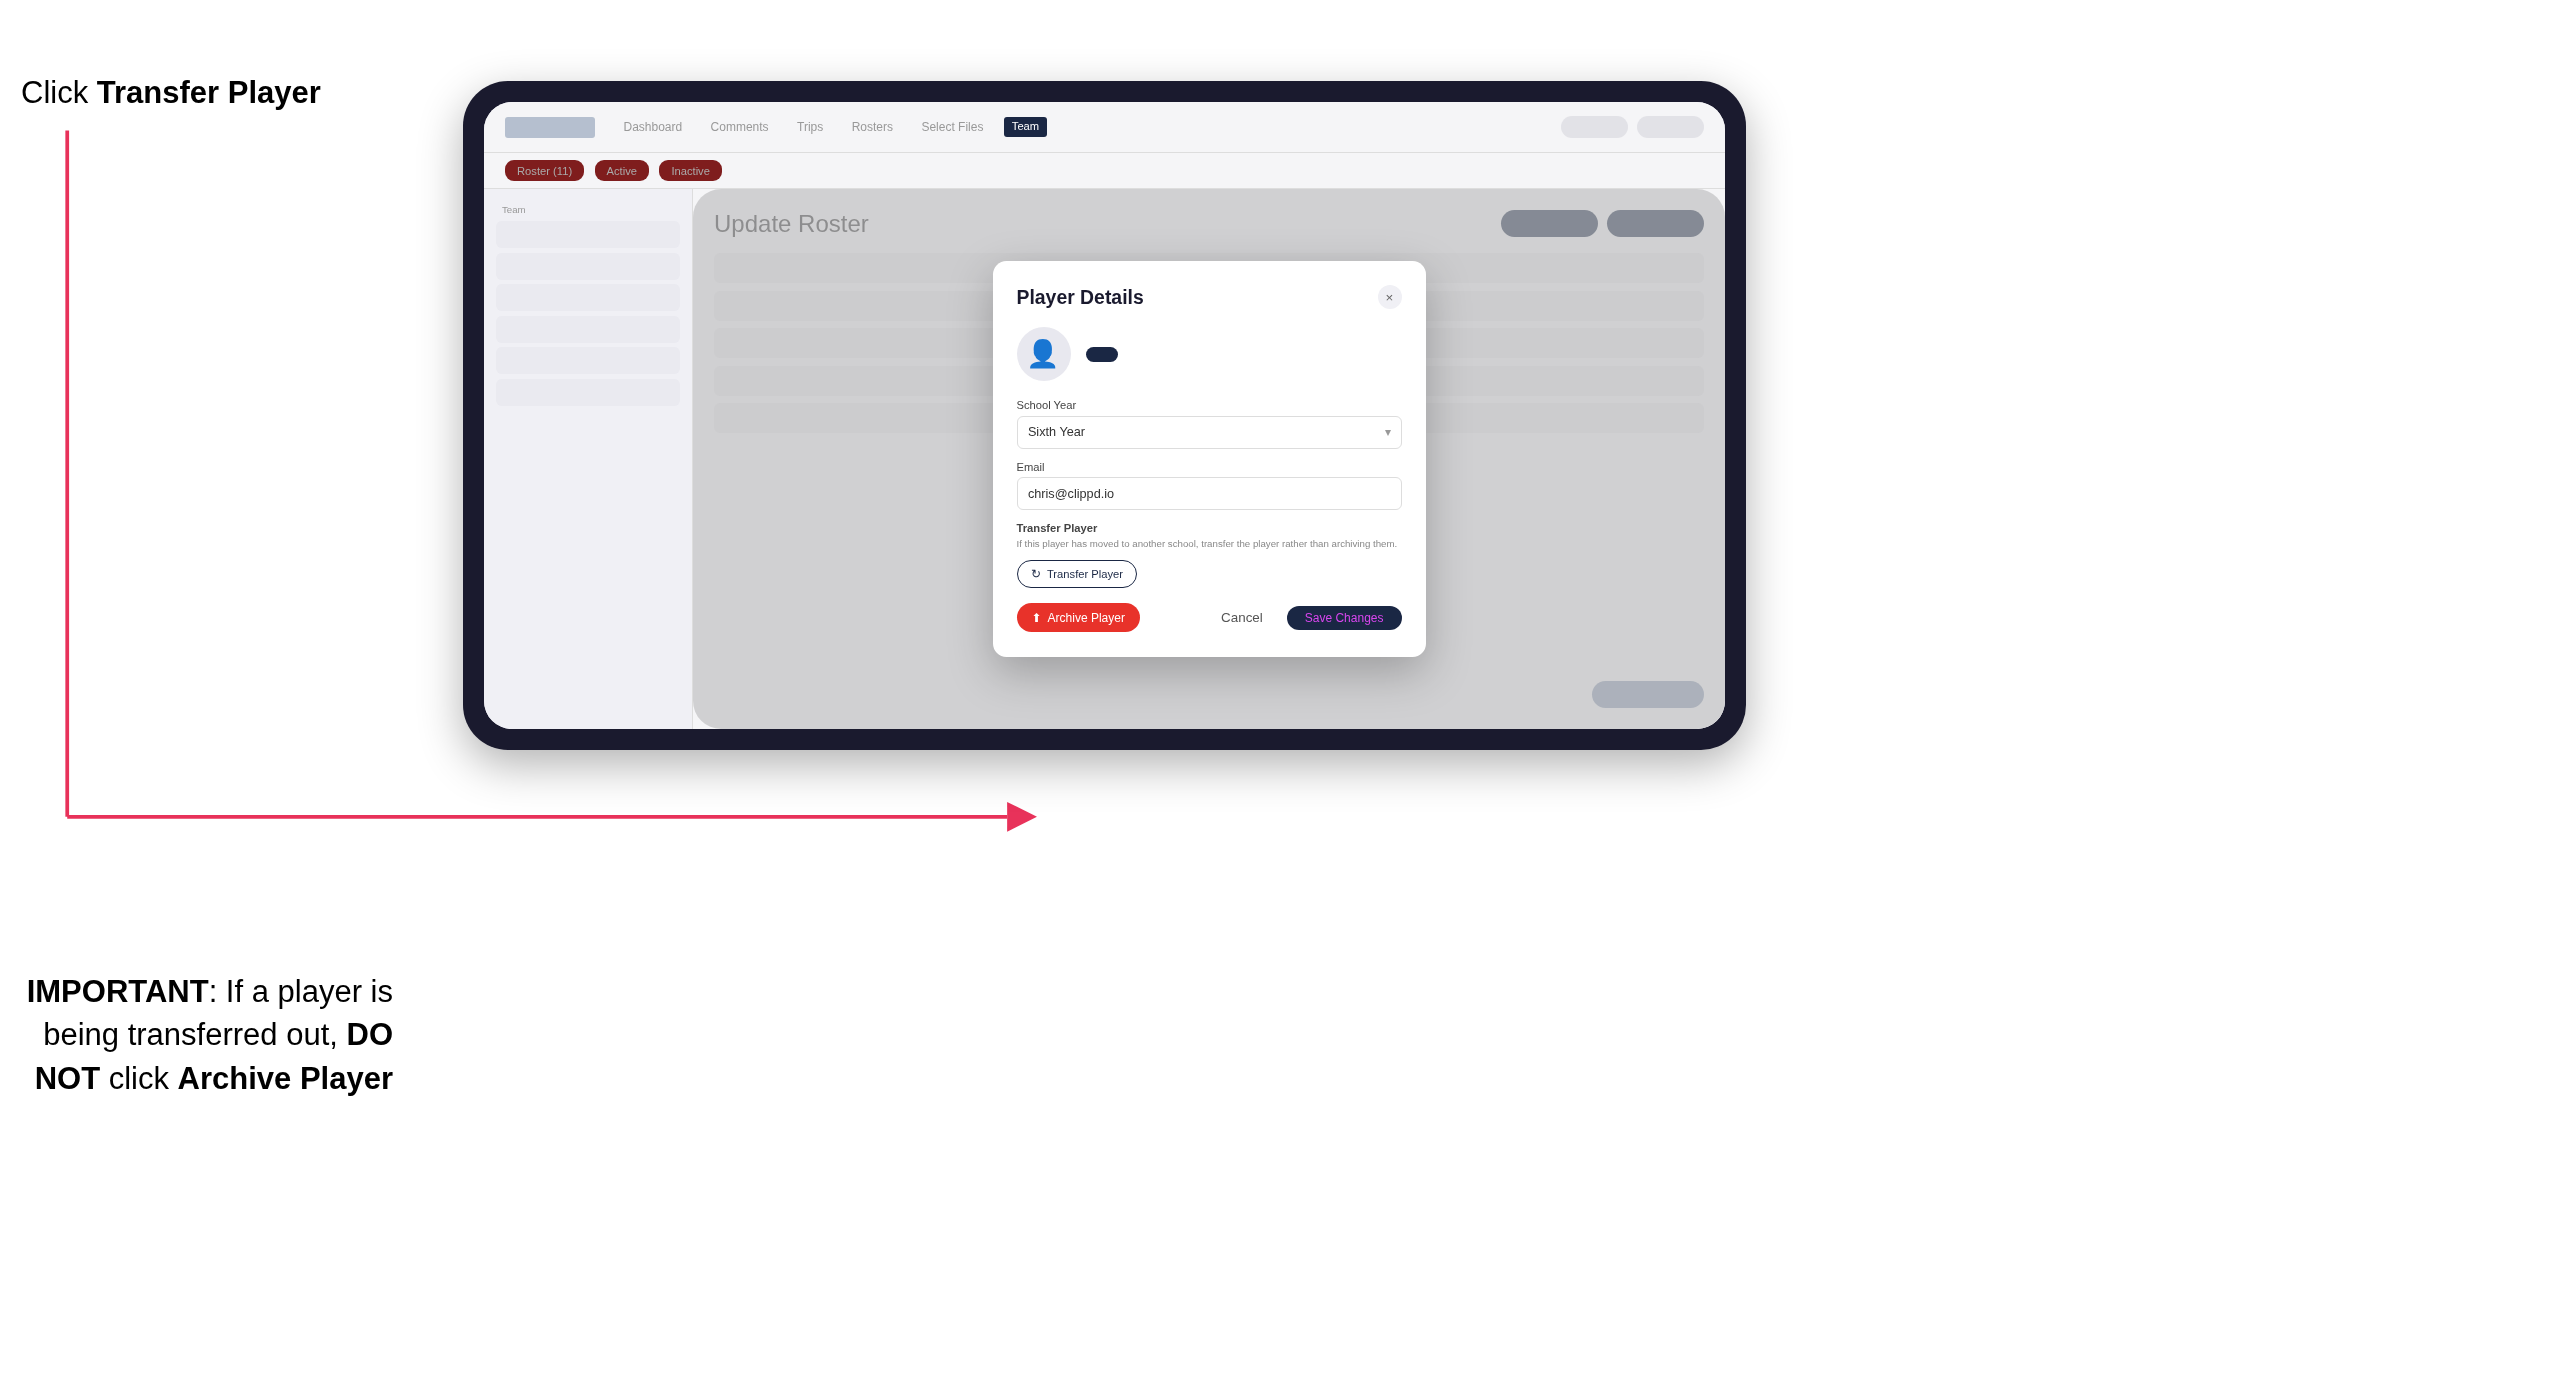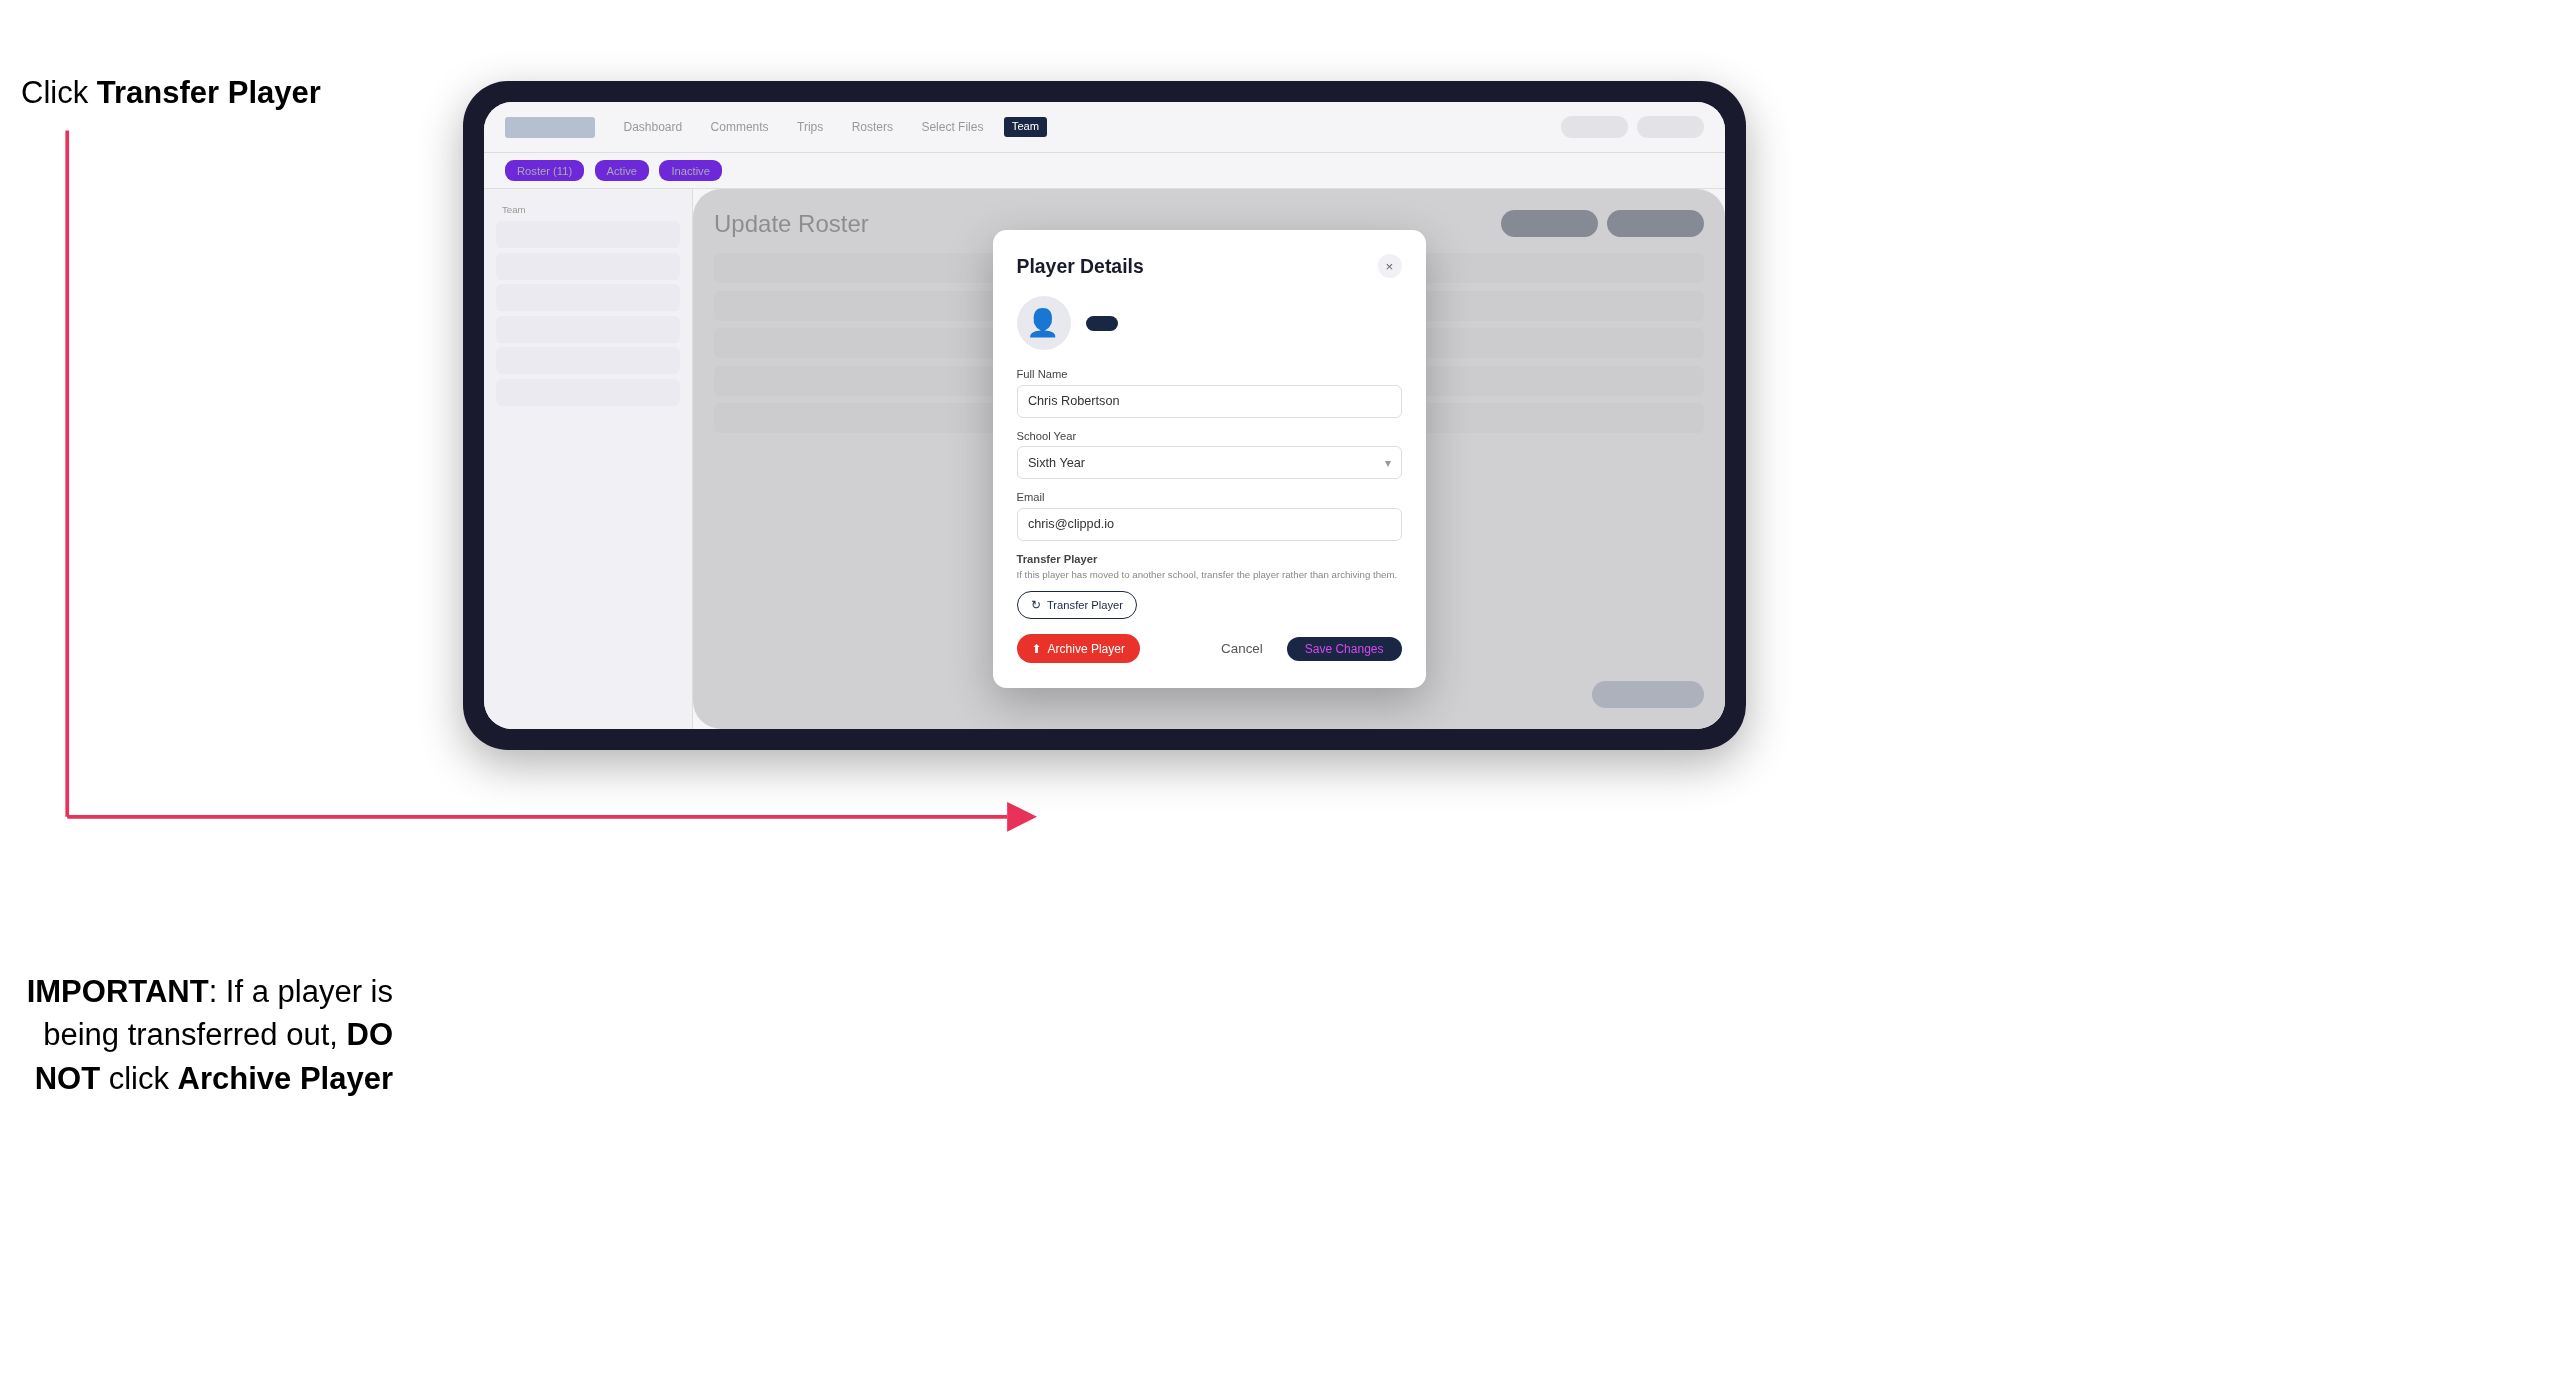--- a/index.html
+++ b/index.html
@@ -132,21 +132,21 @@
       display: flex;
       align-items: center;
       padding: 0 21px;
       gap: 10.4px;
       border-bottom: 0.7px solid #ddd;
     }
 
     .sub-header-item {
       font-size: 11.2px;
       color: #aaa;
-      background: #6d28d9;
+      background: #7f1d1d;
       border-radius: 9px;
       padding: 3px 12px;
       height: 21px;
       display: flex;
       align-items: center;
     }
 
     
     .main-content {
       display: flex;
@@ -536,24 +536,20 @@
 
             <div class="avatar-row">
               <div class="avatar-circle">
                 <span class="avatar-icon">👤</span>
               </div>
               <button class="upload-photo-btn">
                 <span></span>
               </button>
             </div>
 
-            <div class="form-group">
-              <label class="form-label">Full Name</label>
-              <input class="form-input" type="text" value="Chris Robertson" style="">
-            </div>
 
 
             <div class="form-group">
               <label class="form-label">School Year</label>
               <div class="select-wrapper">
                 <select class="form-select">
                   <option>First Year</option>
                   <option>Second Year</option>
                   <option>Third Year</option>
                   <option>Fourth Year</option>

